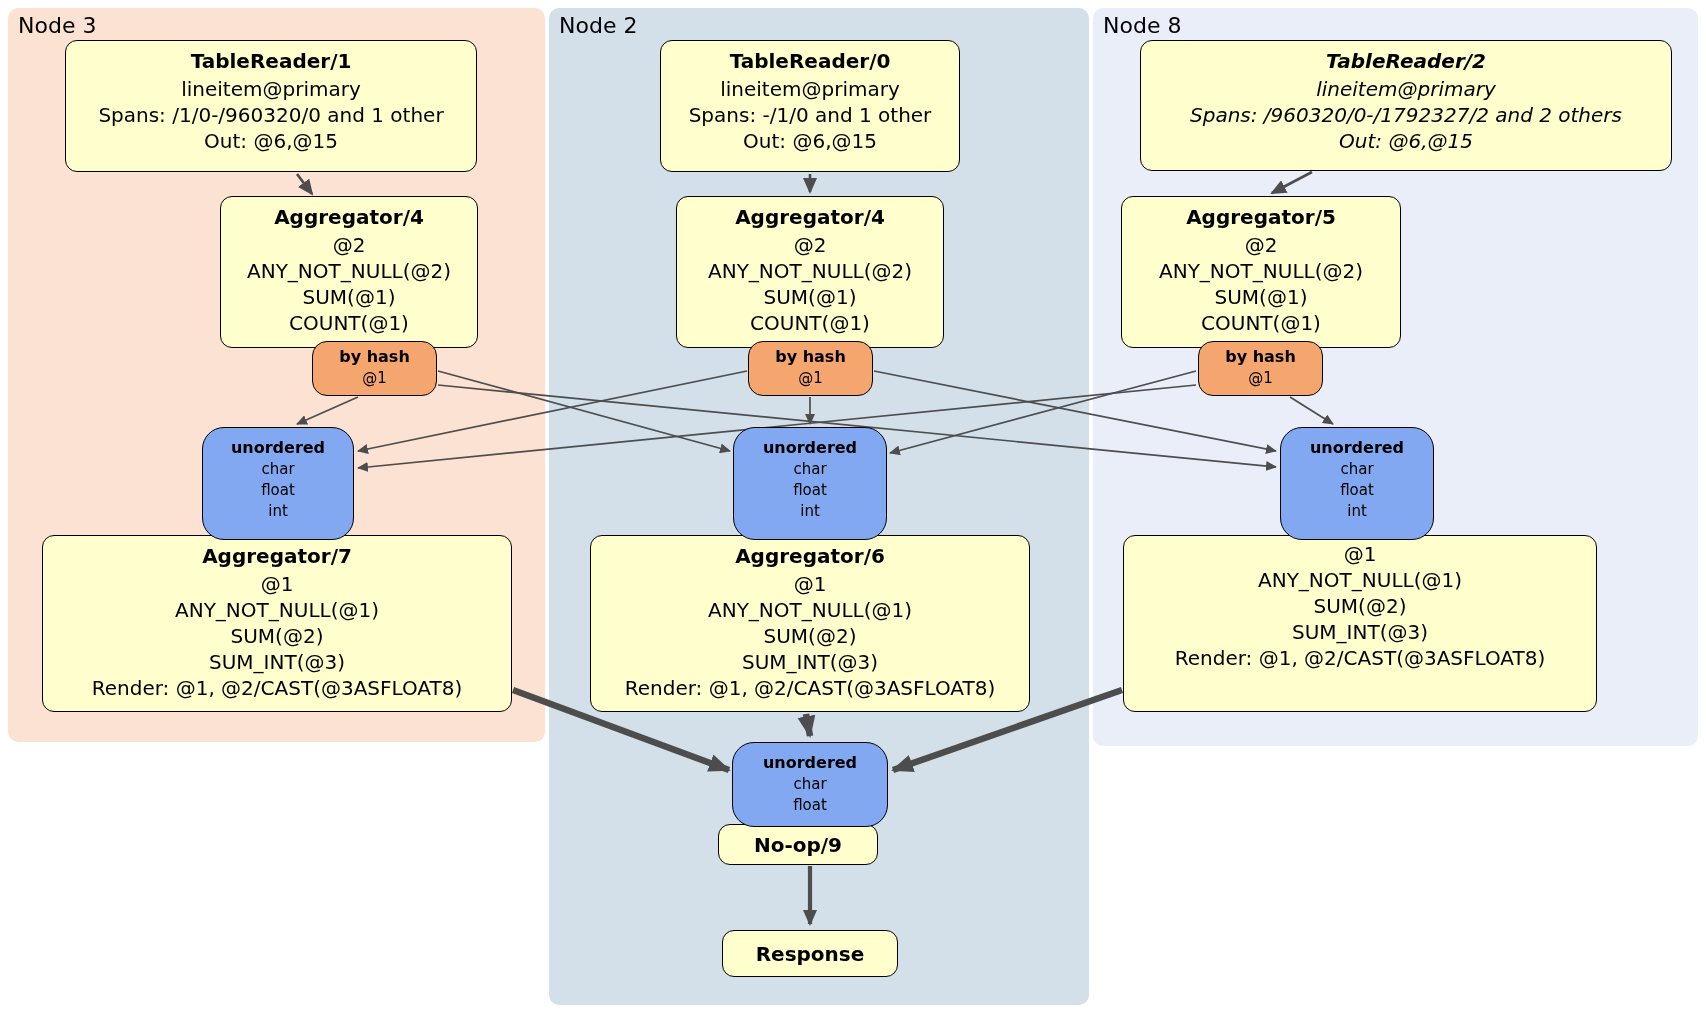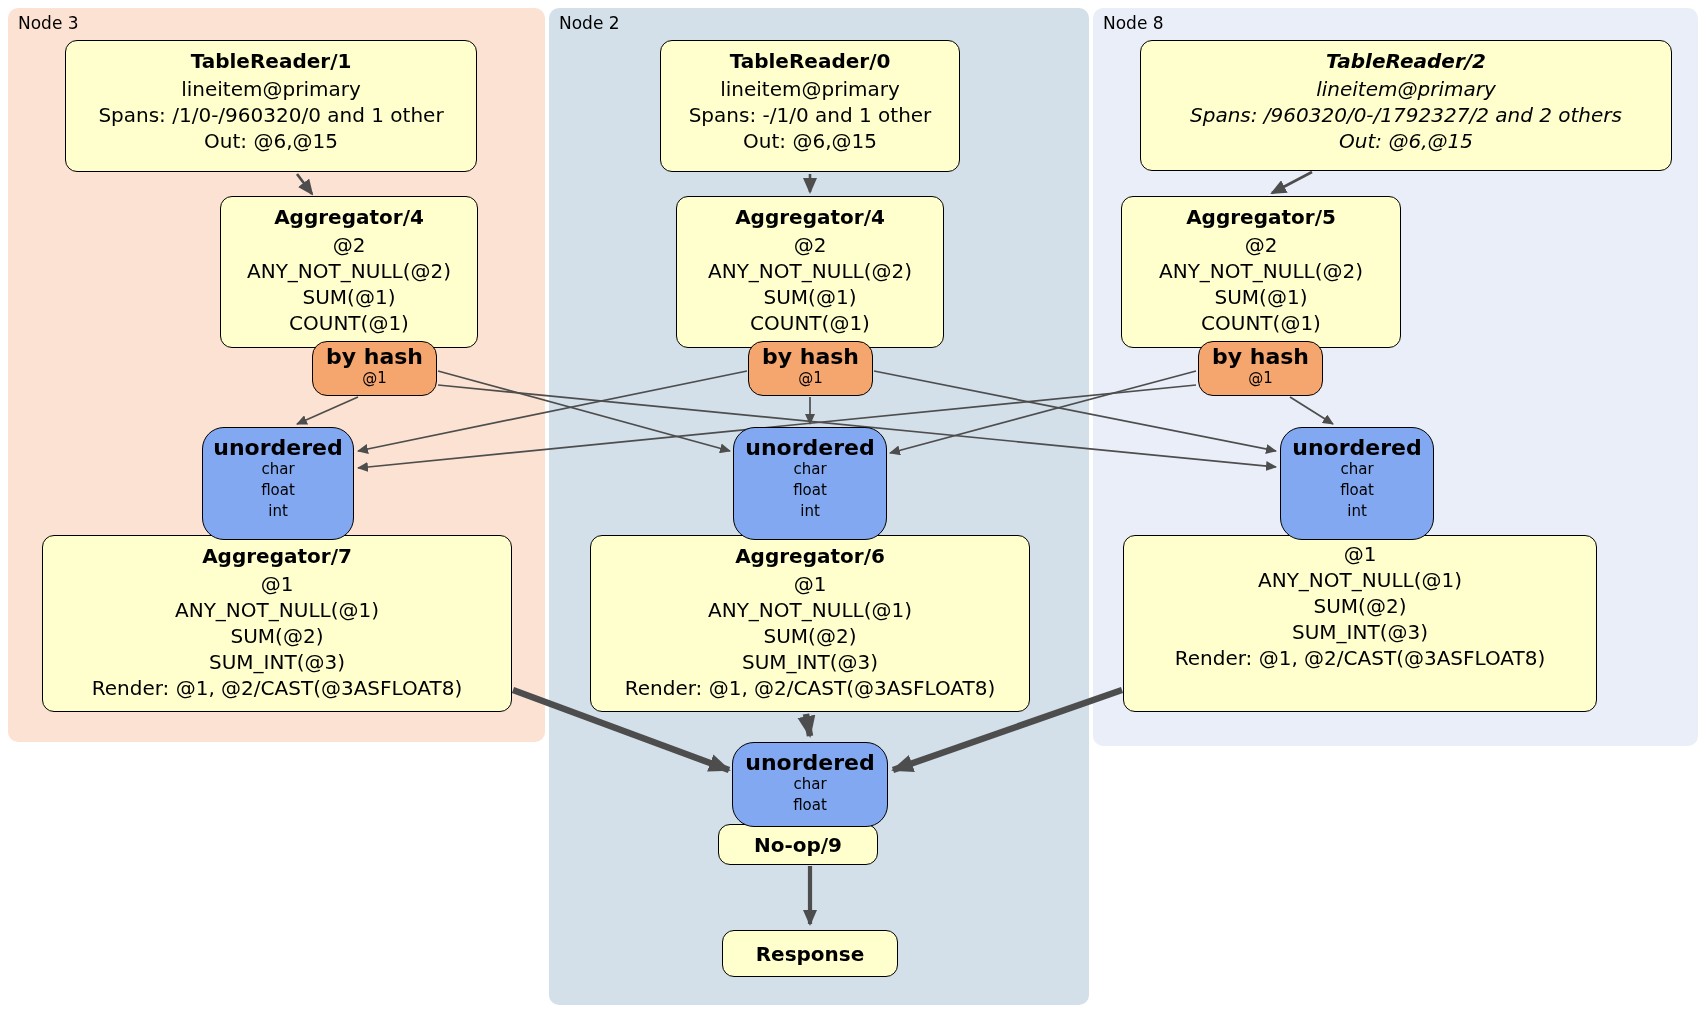--- a/index.html
+++ b/index.html
@@ -4,21 +4,21 @@
 <style>
   html,body{margin:0;padding:0;background:#ffffff;}
   .stage{
     position:relative;width:1706px;height:1016px;overflow:hidden;
     font-family:"DejaVu Sans","Liberation Sans",sans-serif;color:#000;
   }
   .region{position:absolute;border-radius:10px;z-index:0;}
   .region-node3{background:var(--node3_bg);}
   .region-node1{background:var(--node1_bg);}
   .region-node2{background:var(--node2_bg);}
-  .region-label{font-size:17px;padding:5px 0 0 10px;color:#000;}
+  .region-label{font-size:22px;padding:5px 0 0 10px;color:#000;}
   svg.edges{position:absolute;left:0;top:0;z-index:1;}
   .e-thin{stroke:var(--edge);stroke-width:1.7;fill:none;}
   .e-tr{stroke:var(--edge);stroke-width:2.6;fill:none;}
   .e-mid{stroke:var(--edge);stroke-width:4.2;fill:none;}
   .e-thick{stroke:var(--edge);stroke-width:6.5;fill:none;}
   .arrowfill{fill:var(--edge);}
   .box{position:absolute;z-index:2;box-sizing:border-box;text-align:center;}
   .proc{
     background:var(--processor_fill);border:1.6px solid var(--border);
     border-radius:12px;padding-top:5px;
@@ -26,21 +26,21 @@
   .router{
     background:var(--router_fill);border:1.8px solid var(--border);
     border-radius:15px;padding-top:3px;
   }
   .sync{
     background:var(--sync_fill);border:1.8px solid var(--border);
     border-radius:22px;padding-top:8px;
   }
   .t-lg{font-size:20px;font-weight:bold;line-height:30px;}
   .l-lg{font-size:20px;line-height:26px;white-space:nowrap;}
-  .t-sm{font-size:22px;font-weight:bold;line-height:23px;}
+  .t-sm{font-size:16px;font-weight:bold;line-height:23px;}
   .l-sm{font-size:15px;line-height:20px;}
   .sync .l-sm{line-height:21px;}
   .center-one{display:flex;align-items:center;justify-content:center;padding:0;}
 </style>
 </head>
 <body>
 
 <div class="stage">
 
   <div class="region region-node3" style="left:8px;top:8px;width:537px;height:734px;">

